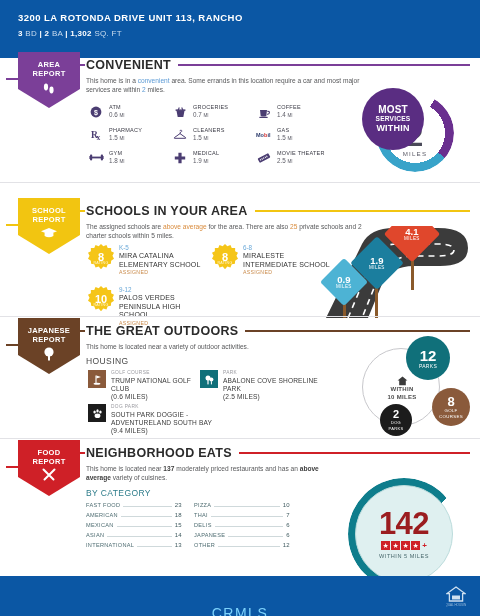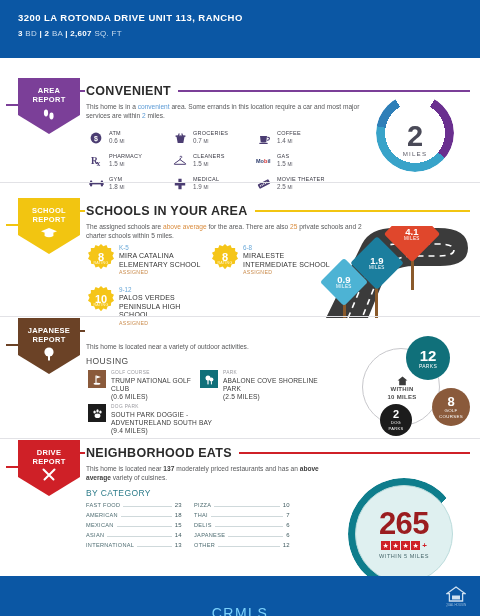--- a/index.html
+++ b/index.html
@@ -47,21 +47,21 @@
 
   .sec-desc {
     position: absolute; left: 86px; top: 24px; width: 290px;
     font-size: 6.6px; line-height: 9.4px; color: #58595b;
   }
   .hl-blue { color: #5b9ad5; }
   .hl-orange { color: #d98b3c; }
   .hl-dark { color: #3f3f3f; font-weight: bold; }
 
   
-  #sec-convenient { top: 78px; height: 118px; }
+  #sec-convenient { top: 52px; height: 118px; }
   .poi-grid {
     position: absolute; left: 88px; top: 48px;
     display: grid; grid-template-columns: 78px 78px 90px; grid-auto-rows: 23px;
     column-gap: 6px;
   }
   .poi { display: flex; align-items: center; }
   .poi .ico { width: 16px; height: 16px; display: flex; align-items: center; justify-content: center; color: #4b3d72; flex: 0 0 16px; }
   .poi .tx { margin-left: 5px; }
   .poi .nm { font-size: 5.5px; letter-spacing: 0.25px; color: #3b3b45; line-height: 7px; }
   .poi .ds { font-size: 6.3px; color: #5c5c66; line-height: 8px; }
@@ -173,21 +173,21 @@
 
   <div class="header">
     <div class="addr-line">3200 LA ROTONDA DRIVE UNIT 113, RANCHO</div>
     <div class="beds-line">
       <b>3</b>
       <span>BD</span>
       <b>|</b>
       <b>2</b>
       <span>BA</span>
       <b>|</b>
-      <b>2,607</b>
+      <b>1,302</b>
       <span>SQ. FT</span>
     </div>
   </div>
 
   <div class="section" id="sec-convenient">
     <div class="connector" style="top:26px;background:#7b3f98;"></div>
     <div class="shield">
       <div class="plate" style="background:#7b3f98;">
         <div class="lbl">AREA</div>
         <div class="lbl">REPORT</div>
@@ -334,20 +334,25 @@
           </div>
       </div>
     </div>
   </div>
 
   <div class="donut-ms">
     <div class="ms-ring"></div>
     <div class="ms-num">
       <div class="n">2</div>
       <div class="u">MILES</div>
+    </div>
+    <div class="ms-bubble">
+      <div class="l1">MOST</div>
+      <div class="l2">SERVICES</div>
+      <div class="l3">WITHIN</div>
     </div>
   </div>
 
   <div class="divider" style="top:182px;"></div>
 
   <div class="section" id="sec-schools">
     <div class="connector" style="top:26px;background:#f2c511;"></div>
     <div class="shield">
       <div class="plate" style="background:#f2c511;">
         <div class="lbl">SCHOOL</div>
@@ -457,20 +462,24 @@
         <div class="lbl">REPORT</div>
         <div class="gl">
           <svg width="16" height="16" viewBox="0 0 16 16">
               <circle cx="8" cy="6" r="4.6" fill="#fff"></circle>
               <rect x="7" y="9" width="2" height="5.5" fill="#fff"></rect>
             </svg>
         </div>
       </div>
     </div>
     <div class="sec-dash" style="background:#6b4226;"></div>
+    <div class="sec-head">
+      <div class="sec-title">THE GREAT OUTDOORS</div>
+      <div class="sec-rule" style="background:#6b4226;"></div>
+    </div>
     <div class="sec-desc">This home is located near a variety of outdoor activities.</div>
     <div class="popular-label">HOUSING</div>
 
     <div class="oitem" style="left:88px; top:52px; width:110px;">
       <div class="sq" style="background:#8a5a3b;">
         <svg width="11" height="11" viewBox="0 0 11 11">
             <path d="M4 1.4 L4 9.6" stroke="#fff" stroke-width="1.1"></path>
             <path d="M4.4 1.6 L9 3 L4.4 4.4 Z" fill="#fff"></path>
             <ellipse cx="5" cy="9.8" rx="3.4" ry="1" fill="#fff"></ellipse>
           </svg>
@@ -543,21 +552,21 @@
       <div class="vc-t">10 MILES</div>
     </div>
   </div>
 
   <div class="divider" style="top:438px;"></div>
 
   <div class="section" id="sec-food">
     <div class="connector" style="top:26px;background:#cf2027;"></div>
     <div class="shield">
       <div class="plate" style="background:#cf2027;">
-        <div class="lbl">DRIVE</div>
+        <div class="lbl">FOOD</div>
         <div class="lbl">REPORT</div>
         <div class="gl">
           <svg width="16" height="14" viewBox="0 0 16 14">
               <path d="M2.5 1.5 L12.5 11.5 M13.5 1.5 L3.5 11.5" stroke="#fff" stroke-width="2" stroke-linecap="round"></path>
             </svg>
         </div>
       </div>
     </div>
     <div class="sec-dash" style="background:#cf2027;"></div>
     <div class="sec-head">
@@ -624,21 +633,21 @@
             <span class="dots"></span>
             <span class="cv">12</span>
           </div>
       </div>
     </div>
   </div>
 
   <div class="rest-badge">
     <div class="rb-ring"></div>
     <div class="rb-inner">
-      <div class="rb-num">265</div>
+      <div class="rb-num">142</div>
       <div class="rb-stars">
         <div class="st">★</div>
         <div class="st">★</div>
         <div class="st">★</div>
         <div class="st">★</div>
         <div class="pl">+</div>
       </div>
       <div class="rb-sub">WITHIN 5 MILES</div>
     </div>
   </div>

